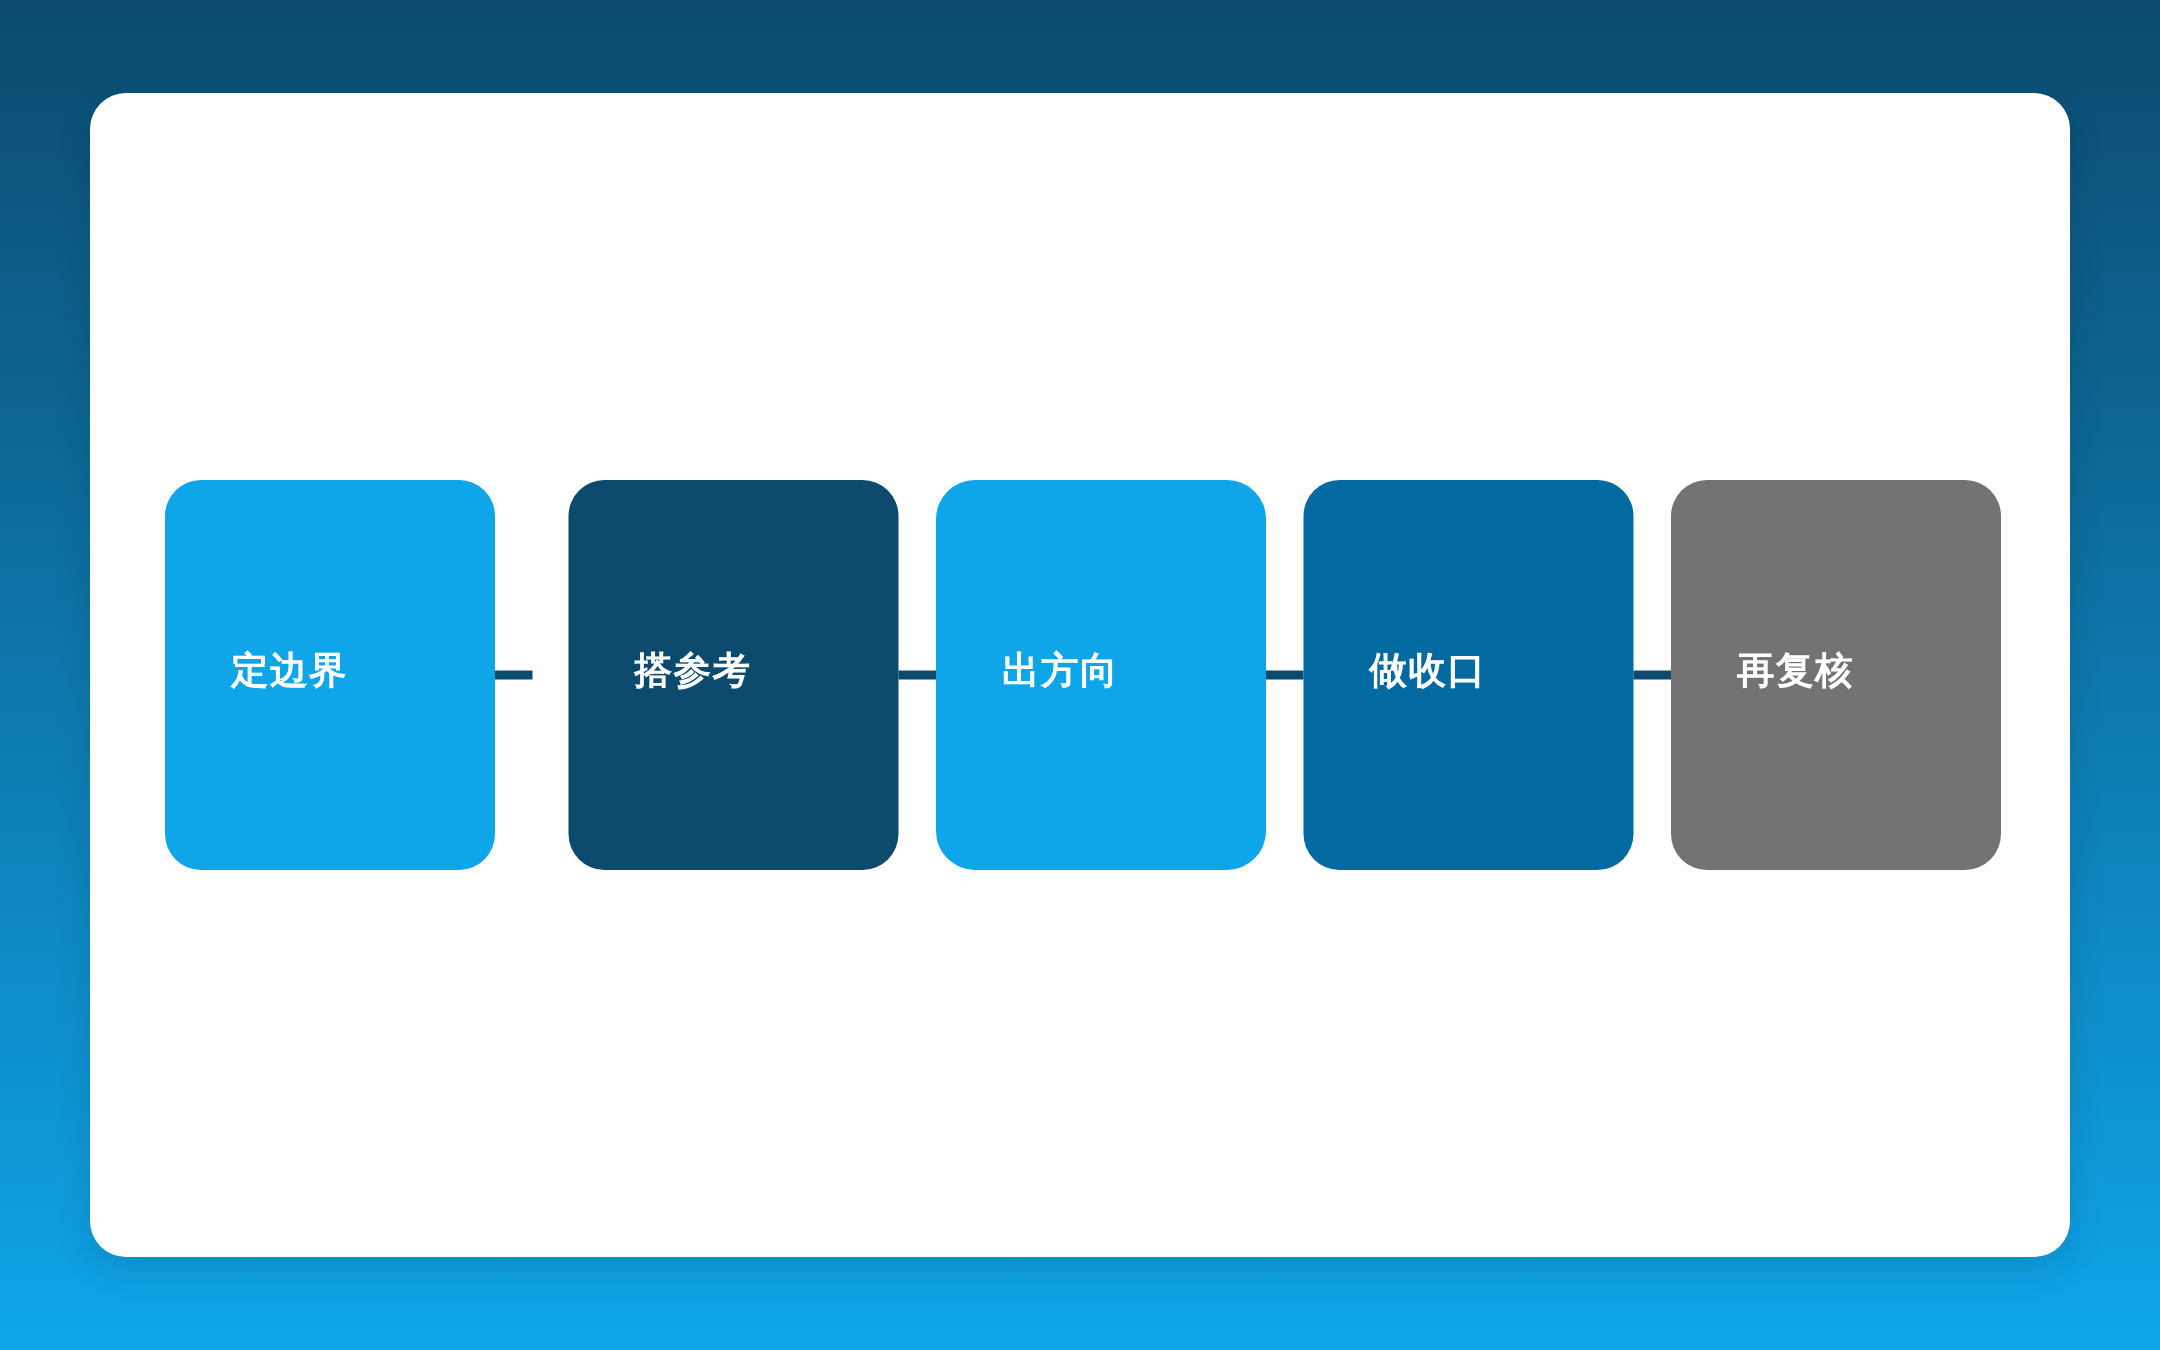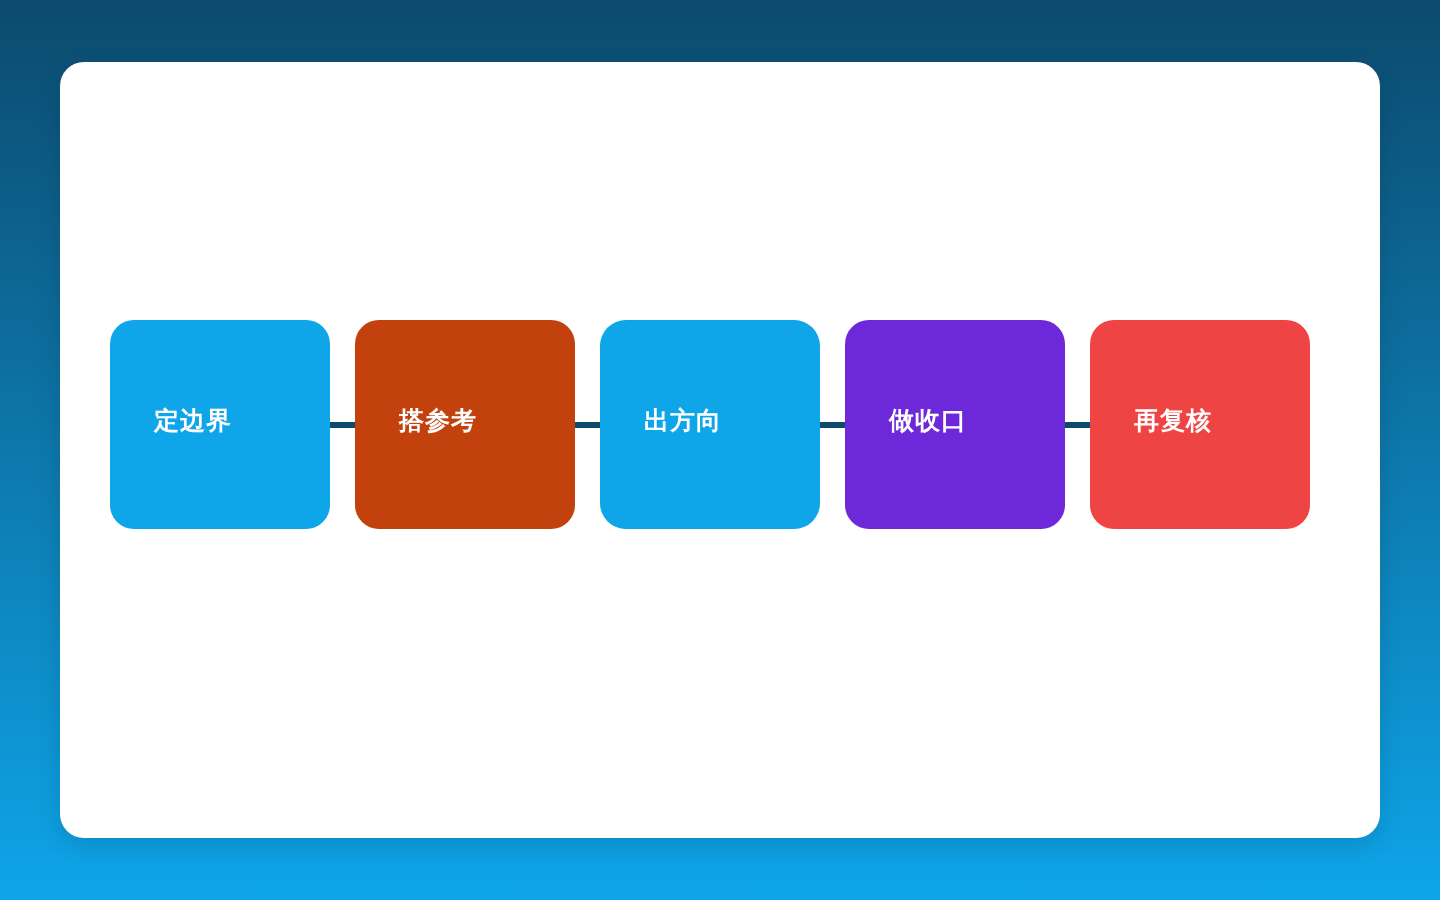--- a/index.html
+++ b/index.html
@@ -28,21 +28,21 @@
   }
   .flow {
     position: absolute;
     left: 50px;
     top: 258px;
     display: flex;
     align-items: center;
   }
   .step {
     width: 220px;
-    height: 209px;
+    height: 260px;
     border-radius: 24px;
     box-sizing: border-box;
     display: flex;
     align-items: center;
     padding-left: 44px;
     flex: none;
   }
   .step-label {
     color: var(--step-text, #ffffff);
     font-size: 25px;
@@ -62,34 +62,34 @@
 
 <div class="page">
   <div class="card">
     <div class="flow">
 
       <div class="step" style="background: rgb(14, 165, 233);">
         <span class="step-label">定边界</span>
       </div>
       <div class="connector" style="background: rgb(12, 74, 110);"></div>
 
-      <div class="step" style="background: #c2410c;">
+      <div class="step" style="background: #0c4a6e; margin-left: 24px;">
         <span class="step-label">搭参考</span>
       </div>
       <div class="connector" style="background: rgb(12, 74, 110);"></div>
 
       <div class="step" style="background: rgb(14, 165, 233); border-radius: 26px;">
         <span class="step-label">出方向</span>
       </div>
       <div class="connector" style="background: rgb(12, 74, 110);"></div>
 
-      <div class="step" style="background: #6d28d9;">
+      <div class="step" style="background: #0369a1;">
         <span class="step-label">做收口</span>
       </div>
       <div class="connector" style="background: rgb(12, 74, 110);"></div>
 
-      <div class="step" style="background: #ef4444;">
+      <div class="step" style="background: #737373;">
         <span class="step-label">再复核</span>
       </div>
 
     </div>
   </div>
 </div>
 
 </body></html>

